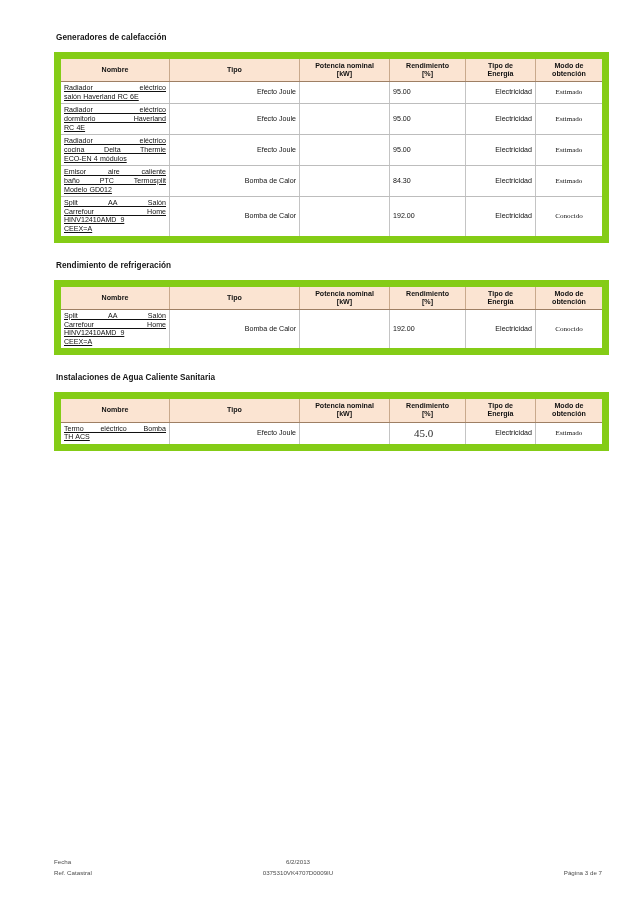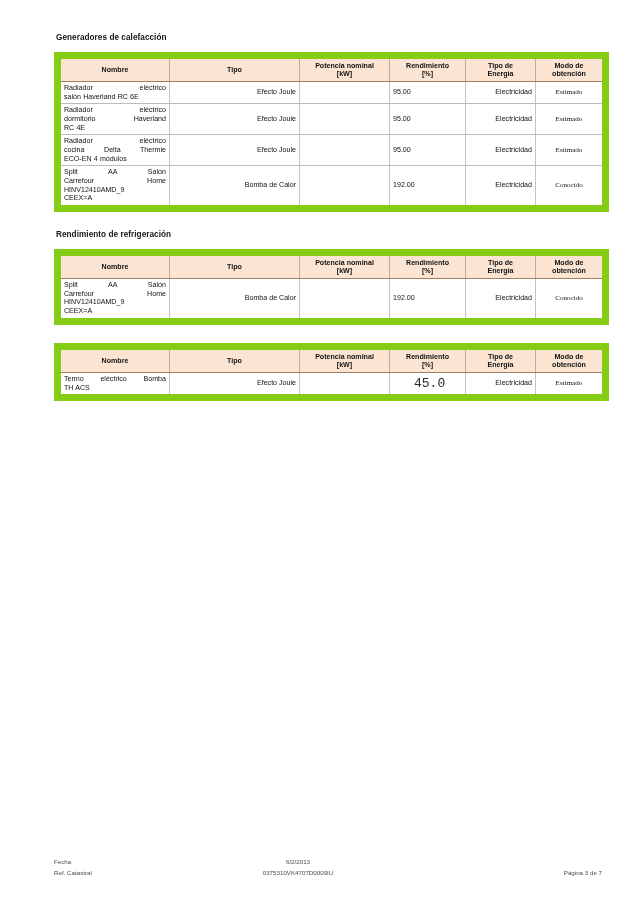--- a/index.html
+++ b/index.html
@@ -75,35 +75,36 @@
     text-align: justify;
     text-align-last: justify;
     vertical-align: top;
     padding-top: 3px;
     word-spacing: 0.2px;
   }
   td.cell-nombre span.line {
     display: block;
     text-align: justify;
     text-align-last: justify;
+    text-decoration: underline;
   }
   td.cell-nombre span.line.last {
     text-align-last: left;
   }
   td.cell-center { text-align: right; }
   td.cell-num { text-align: left; }
   td.cell-modo {
     text-align: center;
     font-family: Liberation Serif, serif;
     font-size: 7.6px;
     color: #2a2a2a;
   }
   td.cell-rend.serif-num {
-    font-family: Liberation Mono, monospace;
-    font-size: 13px;
+    font-family: Liberation Serif, serif;
+    font-size: 11px;
     color: #2a2a2a;
     padding-left: 24px;
   }
   tr.row-thick-top > td { border-top: 1px solid #4a4a4a; }
 
   .footer {
     position: absolute;
     left: 44px;
     bottom: 22px;
     width: 548px;
@@ -177,20 +178,32 @@
             </tr>
             <tr>
               <td class="cell-nombre">
                 <span class="line">Radiador  eléctrico</span>
                 <span class="line">cocina  Delta  Thermie</span>
                 <span class="line last">ECO-EN 4 módulos</span>
               </td>
               <td class="cell-center">Efecto Joule</td>
               <td class="cell-center"></td>
               <td class="cell-num cell-rend">95.00</td>
+              <td class="cell-center">Electricidad</td>
+              <td class="cell-modo">Estimado</td>
+            </tr>
+            <tr>
+              <td class="cell-nombre">
+                <span class="line">Emisor  aire  caliente</span>
+                <span class="line">baño  PTC  Termosplit</span>
+                <span class="line last">Modelo GD012</span>
+              </td>
+              <td class="cell-center">Bomba de Calor</td>
+              <td class="cell-center"></td>
+              <td class="cell-num cell-rend">84.30</td>
               <td class="cell-center">Electricidad</td>
               <td class="cell-modo">Estimado</td>
             </tr>
             <tr>
               <td class="cell-nombre">
                 <span class="line">Split  AA  Salón</span>
                 <span class="line">Carrefour  Home</span>
                 <span class="line">HINV12410AMD_9</span>
                 <span class="line last">CEEX=A</span>
               </td>
@@ -237,20 +250,21 @@
               <td class="cell-center"></td>
               <td class="cell-num cell-rend">192.00</td>
               <td class="cell-center">Electricidad</td>
               <td class="cell-modo">Conocido</td>
             </tr>
           </tbody>
         </table>
         <div class="spacer-after-table"></div>
       </div>
       <div class="section">
+        <div class="section-heading">Instalaciones de Agua Caliente Sanitaria</div>
         <table class="data-table">
           <colgroup>
             <col class="c-nombre">
             <col class="c-tipo">
             <col class="c-pot">
             <col class="c-rend">
             <col class="c-energia">
             <col class="c-modo">
           </colgroup>
           <thead>

